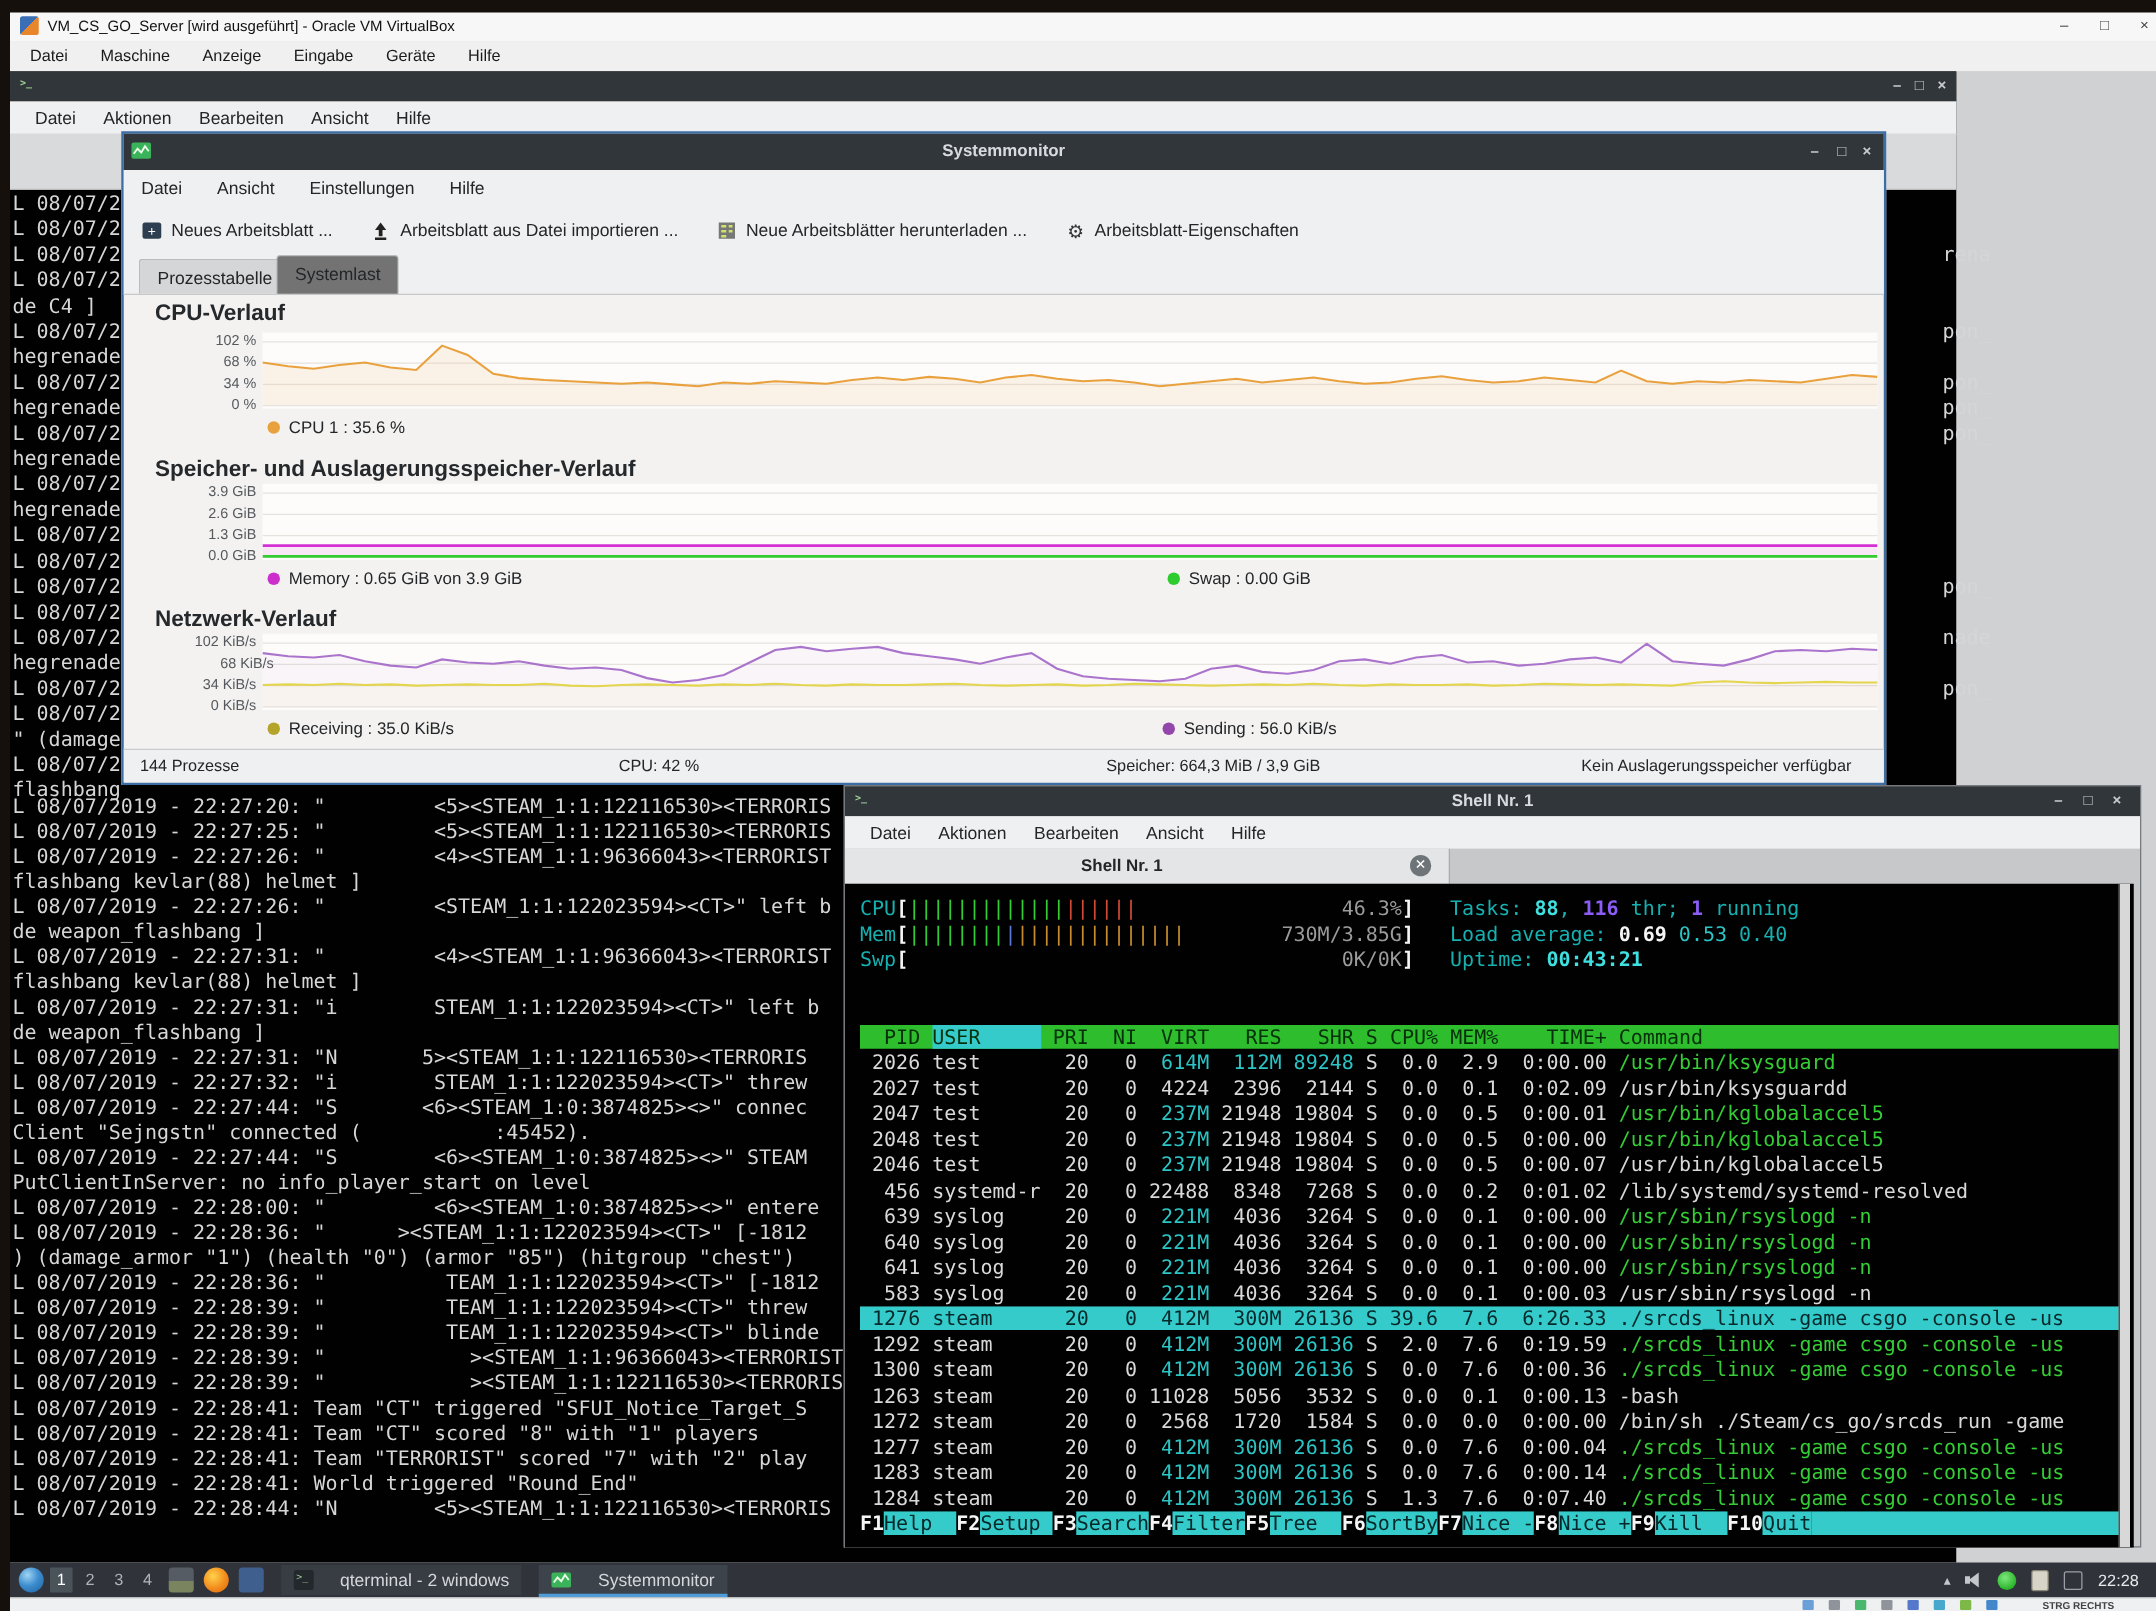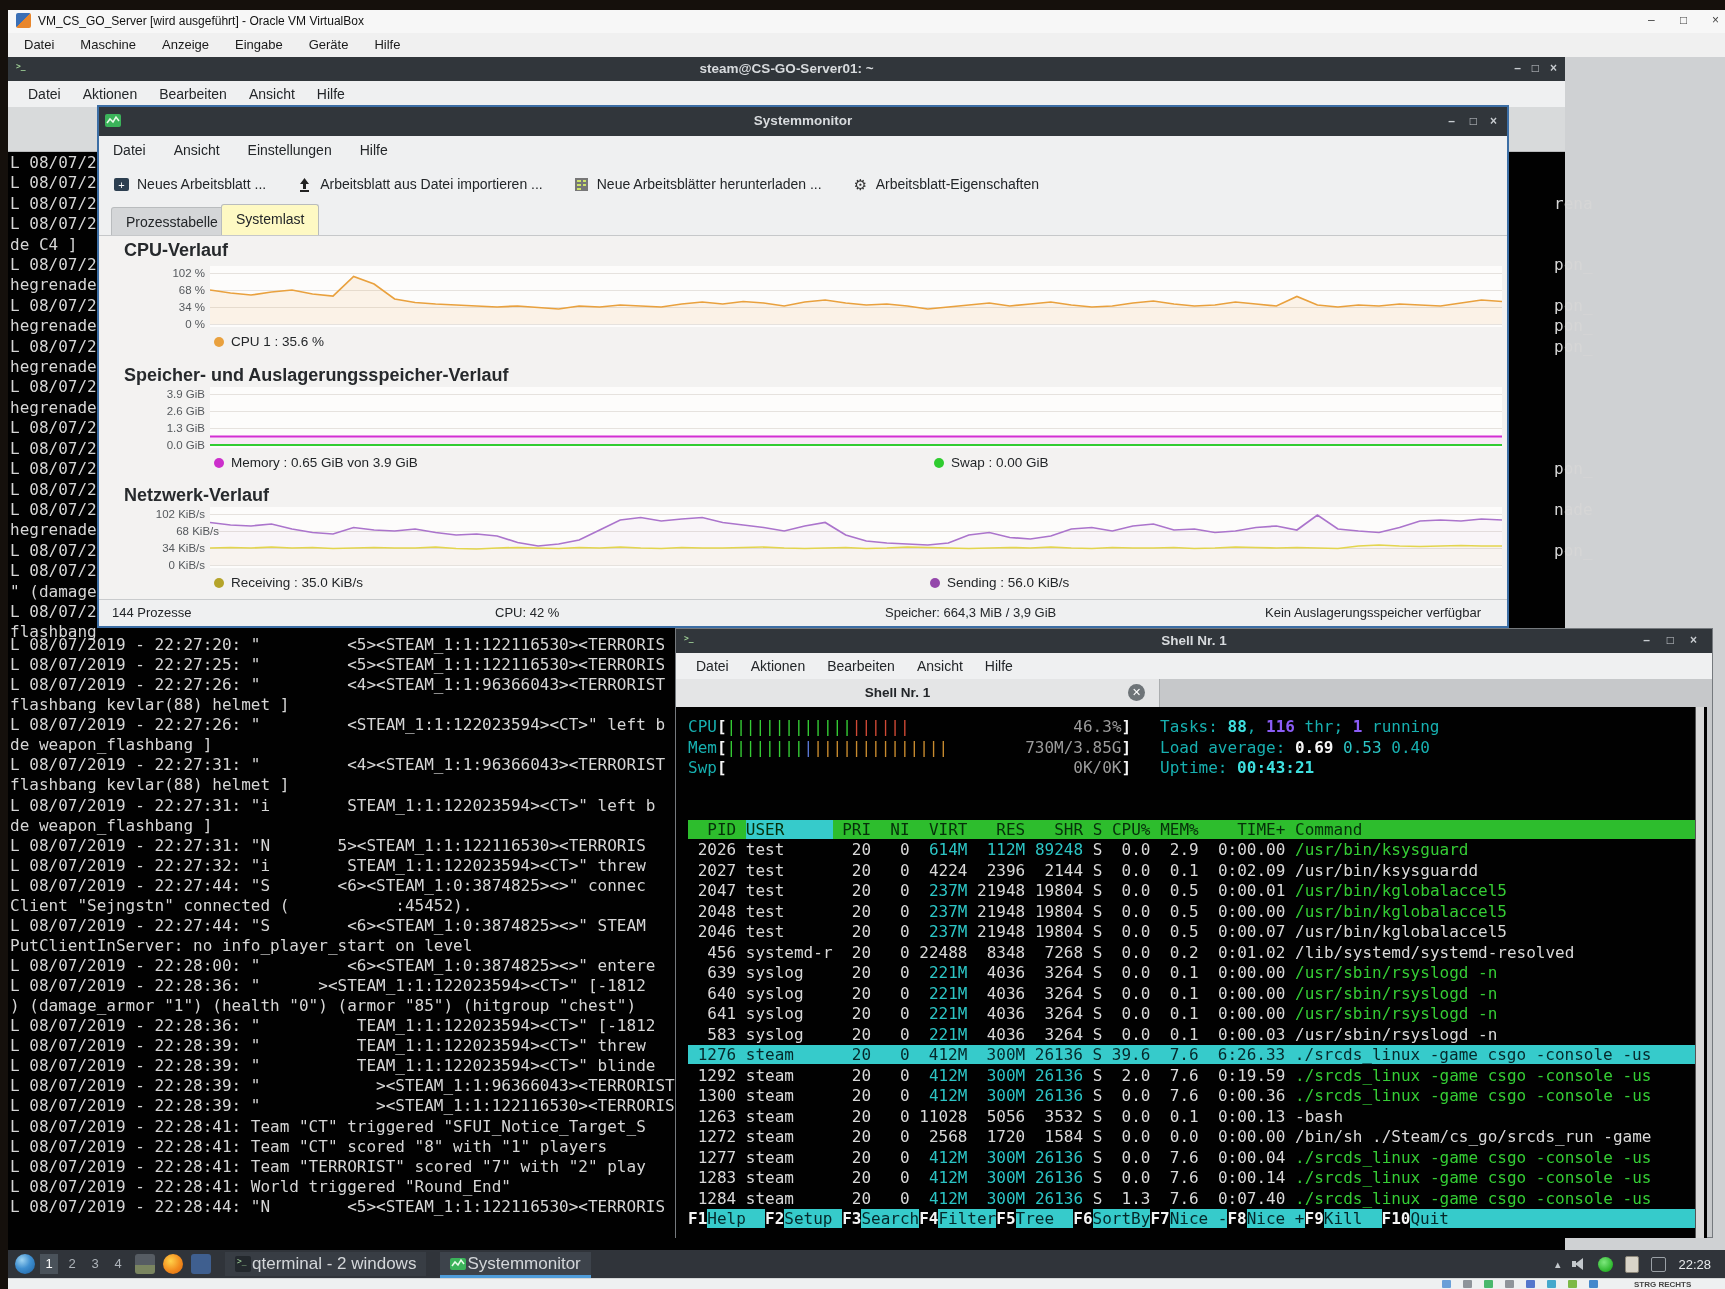--- a/index.html
+++ b/index.html
@@ -31,21 +31,21 @@
   
   .sysmon{left:89px;top:48px;width:1412px;height:523px;background:#f3f2f1;border:2px solid #3c6ea5;box-sizing:border-box;}
   .sm-menubar{position:absolute;left:0;top:29px;width:100%;height:30px;}
   .sm-menurow{display:flex;gap:28px;padding:6px 0 0 14px;font-size:14px;}
   .sm-toolbar{position:absolute;left:0;top:59px;width:100%;height:36px;background:#eff0f1;display:flex;gap:30px;align-items:center;padding-left:14px;box-sizing:border-box;font-size:14px;color:#232629;}
   .tbtn{display:flex;align-items:center;gap:7px;cursor:default;}
   .ticon{width:17px;height:17px;display:inline-block;}
   .sm-tabs{position:absolute;left:0;top:95px;width:100%;height:33px;background:#eff0f1;border-bottom:1px solid #c6c8ca;}
   .tab{position:absolute;bottom:0;height:28px;font-size:14px;color:#232629;padding:6px 14px 0 14px;box-sizing:border-box;border:1px solid #b9bcbe;border-bottom:none;border-radius:3px 3px 0 0;}
   .tab.inactive{background:#d4d6d8;}
-  .tab.active{background:#fef9c3;height:31px;}
+  .tab.active{background:#737373;height:31px;}
   .sm-heading{position:absolute;font-size:18px;font-weight:bold;color:#26292c;}
   .axlabel{position:absolute;width:88px;text-align:right;font-size:11.5px;color:#55595d;line-height:14px;}
   .plot{position:absolute;width:1292px;height:61px;background:#fdfcfb;}
   .legend{position:absolute;font-size:13.5px;color:#232629;display:flex;align-items:center;gap:7px;}
   .ldot{width:10px;height:10px;border-radius:50%;display:inline-block;}
   .sm-status{position:absolute;left:0;bottom:0;width:100%;height:26px;background:#eff0f1;border-top:1px solid #c9cbcd;font-size:13px;color:#232629;}
   .sm-status span{position:absolute;top:5px;}
   
   .shellwin{left:667px;top:571px;width:1038px;height:610px;background:#c6c8ca;border:1px solid #75797d;box-sizing:border-box;}
   .sh-tabbar{position:absolute;left:0;top:50px;width:100%;height:28px;background:#c6c8ca;}
@@ -63,21 +63,21 @@
   .hdrbar{background:#2dbd2d;color:#06300a}
   .sortcol{background:#36cbcb}
   .selrow{background:#36cbcb;color:#05282a}
   .fk{background:#36cbcb;color:#05282a}
   
   .panel{left:0;top:1193px;width:1717px;height:28px;background:#30343a;display:flex;align-items:center;}
   .startbtn{width:20px;height:20px;border-radius:50%;background:radial-gradient(circle at 35% 30%,#9fd4f2,#3f8fd0 45%,#1b5fa0);margin-left:7px;}
   .ws{width:18px;height:20px;text-align:center;line-height:20px;font-size:13px;color:#aeb4ba;margin-left:5px;}
   .ws.active{background:#4a525a;color:#fff;}
   .qicon{width:20px;height:20px;border-radius:3px;margin-left:8px;}
-  .taskbtn{height:24px;display:flex;align-items:center;gap:1px;color:#d4d7da;font-size:17px;padding:0 10px;margin-left:14px;position:relative;}
+  .taskbtn{height:24px;display:flex;align-items:center;gap:21px;color:#d4d7da;font-size:14px;padding:0 10px;margin-left:14px;position:relative;}
   .taskbtn .ti{width:16px;height:16px;}
   .tray{margin-left:auto;display:flex;align-items:center;gap:12px;padding-right:14px;color:#c3c8cc;}
   .clock{font-size:13px;color:#e8eaec;}
   
   .vbox-status{left:8px;top:1278px;width:1717px;height:11px;background:#eef0f1;border-top:1px solid #d5d7d8;}
   .vsicons{position:absolute;left:1434px;top:1px;display:flex;gap:12px;}
   .vsicons i{width:9px;height:8px;display:inline-block;border-radius:1px;}
   .strg{position:absolute;left:1626px;top:1px;font-size:8px;font-weight:bold;color:#444;}
   .termico{background:#23282d;border-radius:2px;position:relative;}
   .termico:after{content:">_";position:absolute;left:2px;top:1px;font-size:8px;color:#9fd096;font-family:"DejaVu Sans Mono",monospace;}
@@ -103,21 +103,20 @@
         <span>Geräte</span>
         <span>Hilfe</span>
       </div>
   </div>
 
   <div class="abs guest">
 
     <div class="abs termwin">
       <div class="kde-titlebar">
         <span class="kde-ico termico"></span>
-        <div class="kde-title">steam@CS-GO-Server01: ~</div>
         <span class="kctl" style="right:44px">–</span>
         <span class="kctl" style="right:26px">□</span>
         <span class="kctl" style="right:8px">×</span>
       </div>
       <div class="term-menubar lightbar">
         <div class="term-menurow" id="termMenu">
             <span>Datei</span>
             <span>Aktionen</span>
             <span>Bearbeiten</span>
             <span>Ansicht</span>

